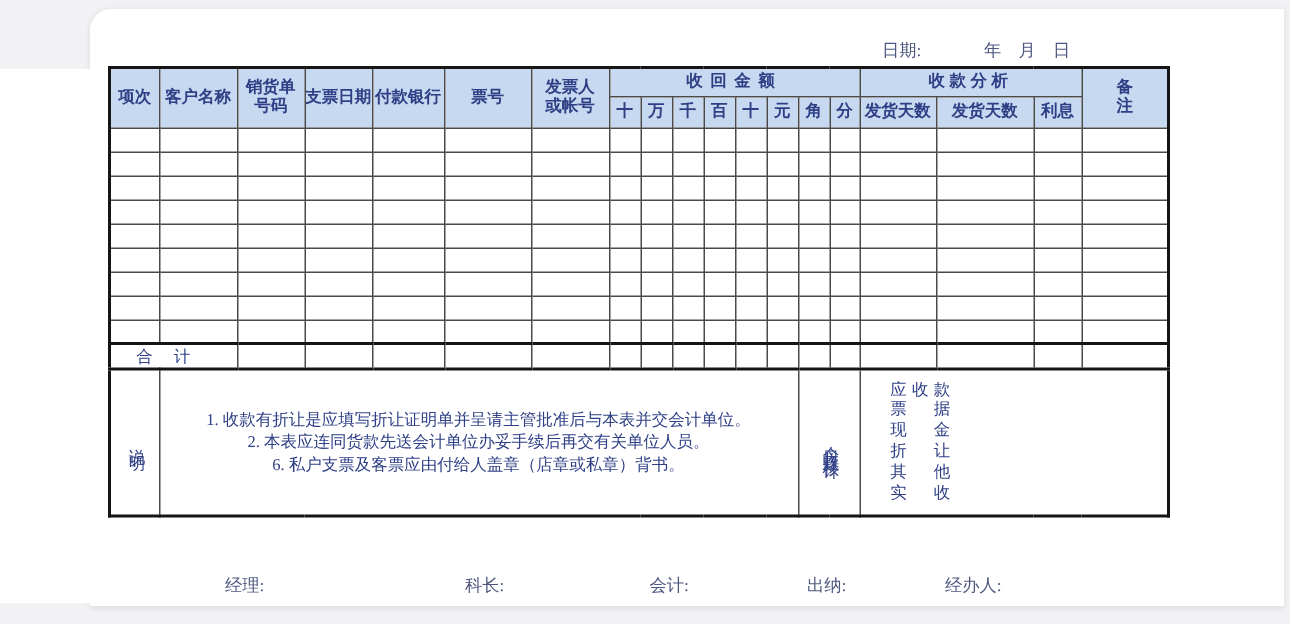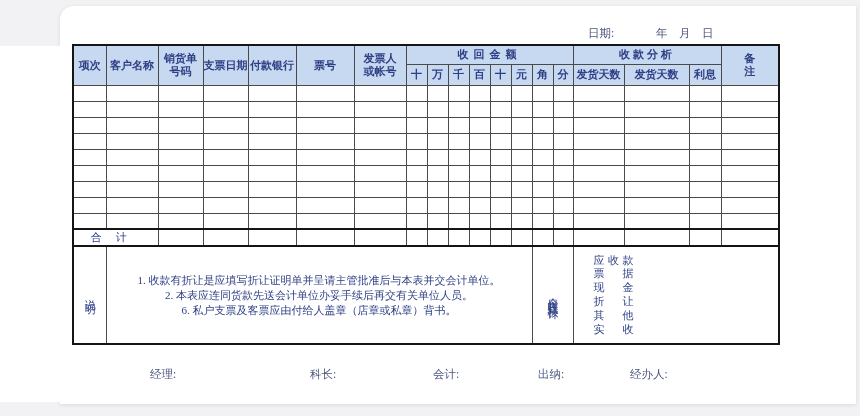--- a/index.html
+++ b/index.html
@@ -60,21 +60,21 @@
     font-size:11px;color:#3a4679;white-space:nowrap;
   }
   td.summary-body{
     text-align:left;vertical-align:top;
     padding:9px 0 0 5px;line-height:13.8px;
     font-size:11px;color:#3a4679;
   }
   .sum-item{width:40px;text-align:justify;text-align-last:justify;margin-left:20px;}
   .signatures{position:absolute;top:367px;left:0;width:860px;height:20px;
     font-size:11.5px;color:#4d577f;}
-  .sig{position:absolute;top:0;}
+  .sig{position:absolute;top:16px;}
   .sig-0{left:150px;} .sig-1{left:310px;} .sig-2{left:433px;}
   .sig-3{left:538px;} .sig-4{left:630px;}
 </style>
 </head>
 <body>
 
 <div class="card"></div>
 <div class="card-left-fill"></div>
 
 <div class="sheet">

